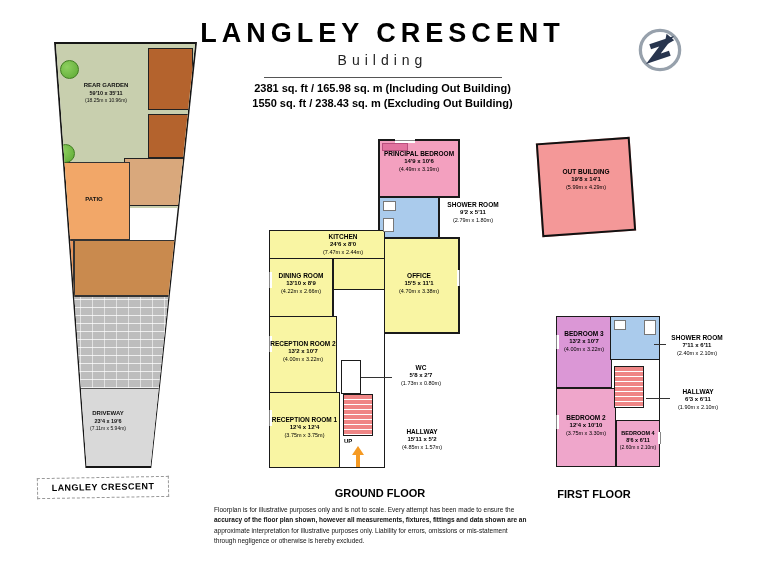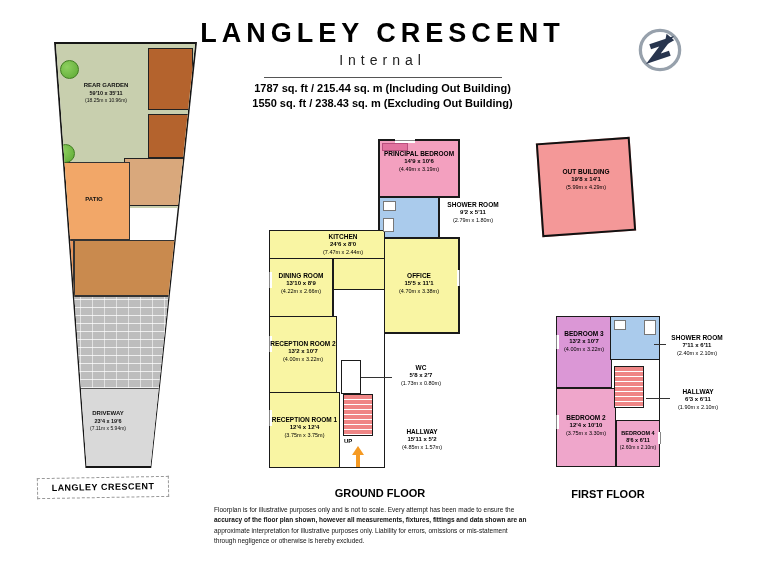--- a/index.html
+++ b/index.html
@@ -67,23 +67,23 @@
                border:2px solid #111;box-sizing:border-box;transform:rotate(-4deg);}
   .compass{position:absolute;left:636px;top:26px;}
 </style>
 </head>
 <body>
 
 <div class="page">
 
   <div class="header">
     <div class="title">LANGLEY CRESCENT</div>
-    <div class="subtitle">Internal</div>
+    <div class="subtitle">Building</div>
     <div class="divider"></div>
-    <div class="area-line">1787 sq. ft / 215.44 sq. m (Including Out Building)</div>
+    <div class="area-line">2381 sq. ft / 165.98 sq. m (Including Out Building)</div>
     <div class="area-line">1550 sq. ft / 238.43 sq. m (Excluding Out Building)</div>
   </div>
 
   <svg class="compass" width="48" height="48" viewBox="0 0 44 44">
     <circle cx="22" cy="22" r="18" fill="#ffffff" stroke="#97a1ac" stroke-width="3"></circle>
     <polyline points="13,19 28,14 16,30 31,25" fill="none" stroke="#28354e" stroke-width="5"></polyline>
     <polygon points="28,7 35,13 26,18" fill="#28354e"></polygon>
   </svg>
 
   <div class="site-outer">
@@ -233,21 +233,21 @@
     <div class="d">12'4 x 10'10</div>
     <div class="m">(3.75m x 3.30m)</div>
   </div>
   <div class="rl tiny" style="left:616px;top:430px;width:44px;">
     <div class="n">BEDROOM 4</div>
     <div class="d">8'6 x 6'11</div>
     <div class="m">(2.60m x 2.10m)</div>
   </div>
   <div class="lead" style="left:654px;top:344px;width:12px;"></div>
   <div class="lead" style="left:646px;top:398px;width:24px;"></div>
-  <div class="floor-caption" style="left:558px;top:488px;width:100px;text-align:center;">FIRST FLOOR</div>
+  <div class="floor-caption" style="left:544px;top:488px;width:100px;text-align:center;">FIRST FLOOR</div>
 
   <div class="disclaimer">
     <div>Floorplan is for illustrative purposes only and is not to scale. Every attempt has been made to ensure the</div>
     <div class="b">accuracy of the floor plan shown, however all measurements, fixtures, fittings and data shown are an</div>
     <div>approximate interpretation for illustrative purposes only. Liability for errors, omissions or mis-statement</div>
     <div>through negligence or otherwise is hereby excluded.</div>
   </div>
 
 </div>
 

